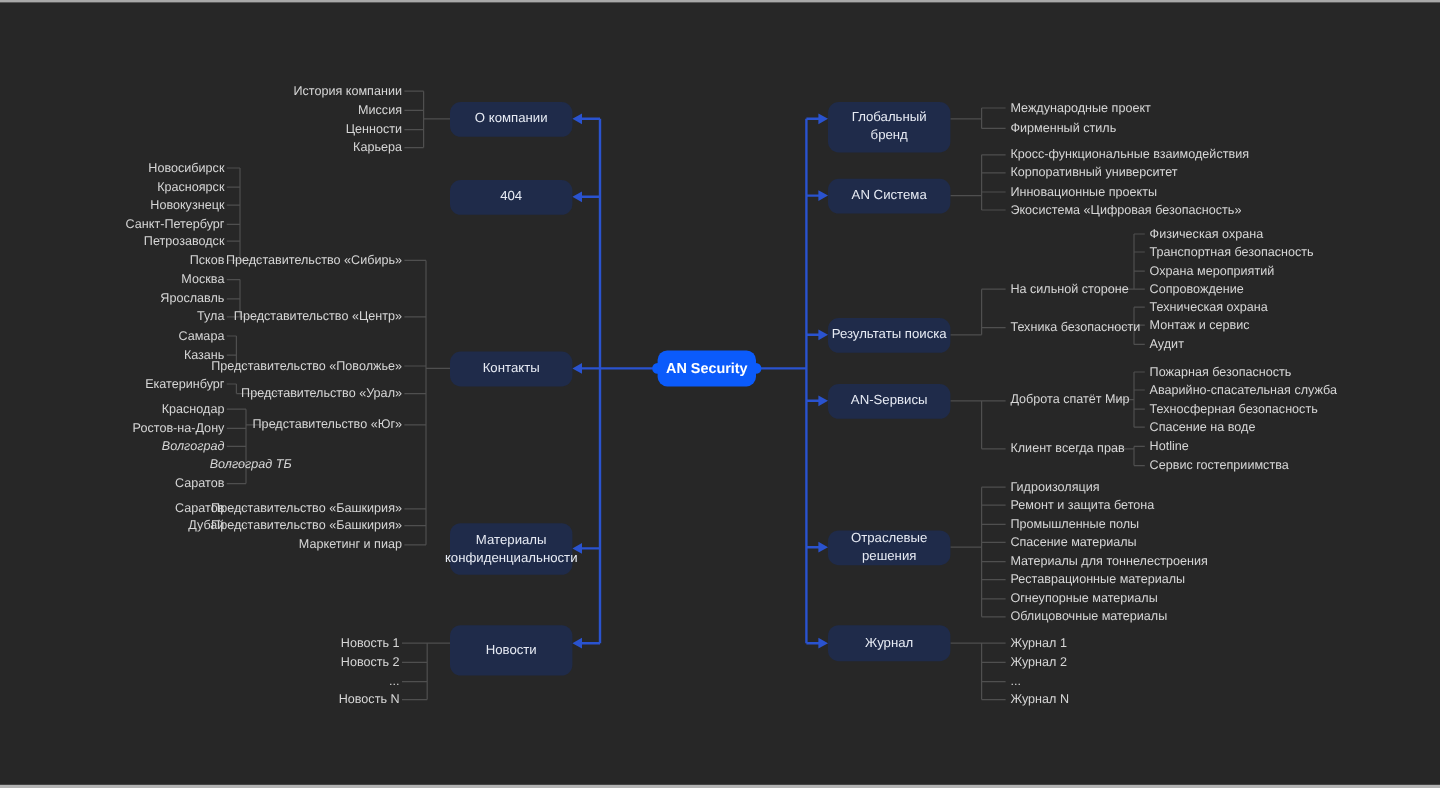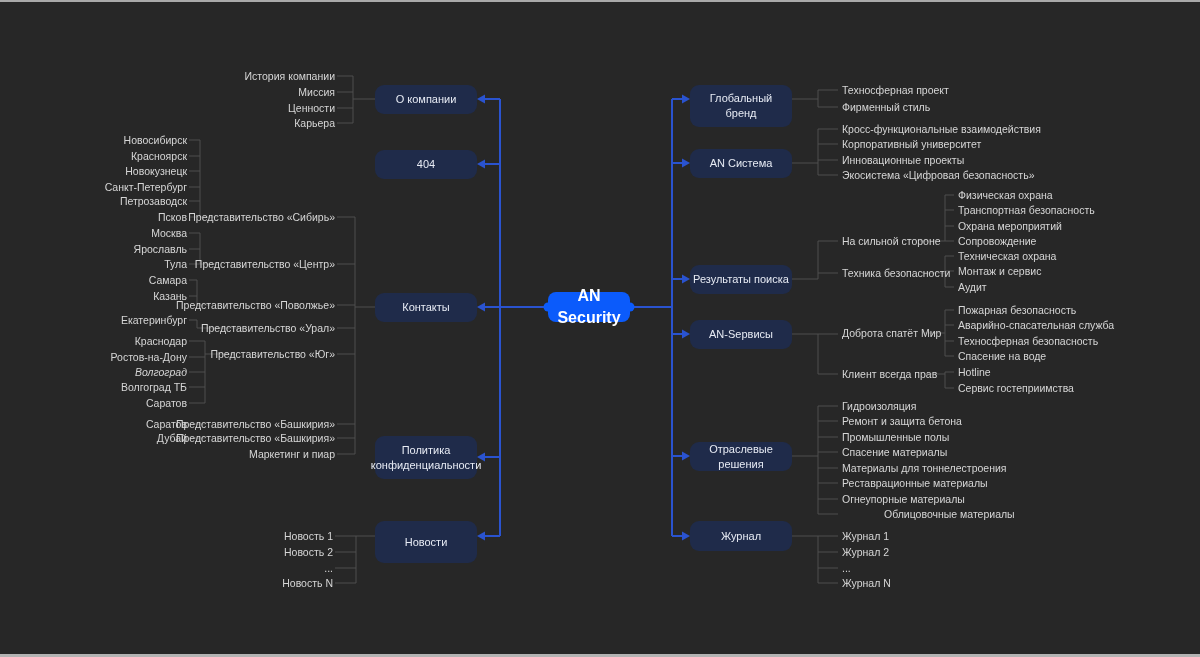--- a/index.html
+++ b/index.html
@@ -4,21 +4,21 @@
 <style>
   html,body{margin:0;padding:0;background:#272727;}
   .stage{position:relative;width:1200px;height:657px;background:#272727;overflow:hidden;
          font-family:"Liberation Sans",sans-serif;}
   .frame-top{position:absolute;left:0;top:0;width:1200px;height:2px;background:#a9a9a9;}
   .frame-bottom{position:absolute;left:0;bottom:0;width:1200px;height:3px;background:#b3b3b3;}
   svg.wires{position:absolute;left:0;top:0;}
   .node{position:absolute;width:102px;background:#1f2b4a;border-radius:9px;color:#e7ebf4;
         font-size:11px;display:flex;align-items:center;justify-content:center;text-align:center;
         line-height:1.35;padding:0 3px;box-sizing:border-box;}
-  .node.root{background:#0b5bfb;color:#ffffff;font-weight:bold;font-size:16px;border-radius:8px;}
+  .node.root{background:#0b5bfb;color:#ffffff;font-weight:bold;font-size:12px;border-radius:8px;}
   .leaf{position:absolute;font-size:10.5px;color:#d6d6d6;white-space:nowrap;transform:translateY(-50%);}
   .leaf.r{text-align:right;}
 </style>
 </head>
 <body>
 
 <div class="stage">
   <div class="frame-top"></div>
   <div class="frame-bottom"></div>
 
@@ -79,21 +79,21 @@
   <div class="node" style="left:375px;top:85px;height:29px;">
     <span>О компании</span>
   </div>
   <div class="node" style="left:375px;top:150px;height:29px;">
     <span>404</span>
   </div>
   <div class="node" style="left:375px;top:293px;height:29px;">
     <span>Контакты</span>
   </div>
   <div class="node" style="left:375px;top:436px;height:43px;">
-    <span>Политика конфиденциальности</span>
+    <span>Материалы конфиденциальности</span>
   </div>
   <div class="node" style="left:375px;top:521px;height:42px;">
     <span>Новости</span>
   </div>
 
   <div class="node" style="left:690px;top:85px;height:42px;">
     <span>Глобальный бренд</span>
   </div>
   <div class="node" style="left:690px;top:149px;height:29px;">
     <span>AN Система</span>
@@ -124,40 +124,40 @@
   <div class="leaf r" style="right:1013px;top:217px;">Псков</div>
   <div class="leaf r" style="right:1013px;top:233px;">Москва</div>
   <div class="leaf r" style="right:1013px;top:249px;">Ярославль</div>
   <div class="leaf r" style="right:1013px;top:264px;">Тула</div>
   <div class="leaf r" style="right:1013px;top:280px;">Самара</div>
   <div class="leaf r" style="right:1013px;top:296px;">Казань</div>
   <div class="leaf r" style="right:1013px;top:320px;">Екатеринбург</div>
   <div class="leaf r" style="right:1013px;top:341px;">Краснодар</div>
   <div class="leaf r" style="right:1013px;top:357px;">Ростов-на-Дону</div>
   <div class="leaf r" style="right:1013px;top:372px;font-style:italic;">Волгоград</div>
-  <div class="leaf r" style="right:1013px;top:387px;">Волгоград ТБ</div>
+  <div class="leaf r" style="right:957px;top:387px;font-style:italic;">Волгоград ТБ</div>
   <div class="leaf r" style="right:1013px;top:403px;">Саратов</div>
   <div class="leaf r" style="right:1013px;top:424px;">Саратов</div>
   <div class="leaf r" style="right:1013px;top:438px;">Дубай</div>
 
   <div class="leaf r" style="right:865px;top:217px;">Представительство «Сибирь»</div>
   <div class="leaf r" style="right:865px;top:264px;">Представительство «Центр»</div>
   <div class="leaf r" style="right:865px;top:305px;">Представительство «Поволжье»</div>
   <div class="leaf r" style="right:865px;top:328px;">Представительство «Урал»</div>
   <div class="leaf r" style="right:865px;top:354px;">Представительство «Юг»</div>
   <div class="leaf r" style="right:865px;top:424px;">Представительство «Башкирия»</div>
   <div class="leaf r" style="right:865px;top:438px;">Представительство «Башкирия»</div>
   <div class="leaf r" style="right:865px;top:454px;">Маркетинг и пиар</div>
 
   <div class="leaf r" style="right:867px;top:536px;">Новость 1</div>
   <div class="leaf r" style="right:867px;top:552px;">Новость 2</div>
   <div class="leaf r" style="right:867px;top:568px;">...</div>
   <div class="leaf r" style="right:867px;top:583px;">Новость N</div>
 
-  <div class="leaf" style="left:842px;top:90px;">Техносферная проект</div>
+  <div class="leaf" style="left:842px;top:90px;">Международные проект</div>
   <div class="leaf" style="left:842px;top:107px;">Фирменный стиль</div>
 
   <div class="leaf" style="left:842px;top:129px;">Кросс-функциональные взаимодействия</div>
   <div class="leaf" style="left:842px;top:144px;">Корпоративный университет</div>
   <div class="leaf" style="left:842px;top:160px;">Инновационные проекты</div>
   <div class="leaf" style="left:842px;top:175px;">Экосистема «Цифровая безопасность»</div>
 
   <div class="leaf" style="left:842px;top:241px;">На сильной стороне</div>
   <div class="leaf" style="left:842px;top:273px;">Техника безопасности</div>
   <div class="leaf" style="left:958px;top:195px;">Физическая охрана</div>
@@ -177,19 +177,19 @@
   <div class="leaf" style="left:958px;top:372px;">Hotline</div>
   <div class="leaf" style="left:958px;top:388px;">Сервис гостеприимства</div>
 
   <div class="leaf" style="left:842px;top:406px;">Гидроизоляция</div>
   <div class="leaf" style="left:842px;top:421px;">Ремонт и защита бетона</div>
   <div class="leaf" style="left:842px;top:437px;">Промышленные полы</div>
   <div class="leaf" style="left:842px;top:452px;">Спасение материалы</div>
   <div class="leaf" style="left:842px;top:468px;">Материалы для тоннелестроения</div>
   <div class="leaf" style="left:842px;top:483px;">Реставрационные материалы</div>
   <div class="leaf" style="left:842px;top:499px;">Огнеупорные материалы</div>
-  <div class="leaf" style="left:884px;top:514px;">Облицовочные материалы</div>
+  <div class="leaf" style="left:842px;top:514px;">Облицовочные материалы</div>
 
   <div class="leaf" style="left:842px;top:536px;">Журнал 1</div>
   <div class="leaf" style="left:842px;top:552px;">Журнал 2</div>
   <div class="leaf" style="left:842px;top:568px;">...</div>
   <div class="leaf" style="left:842px;top:583px;">Журнал N</div>
 </div>
 
 </body></html>

